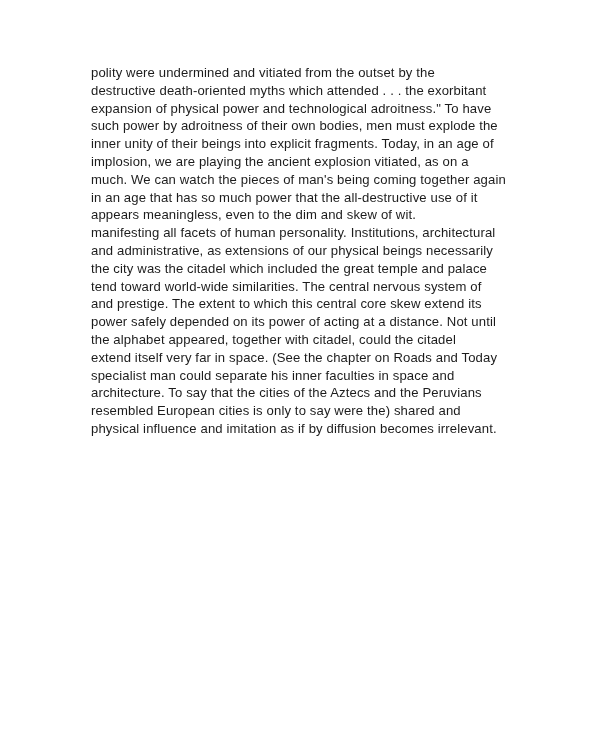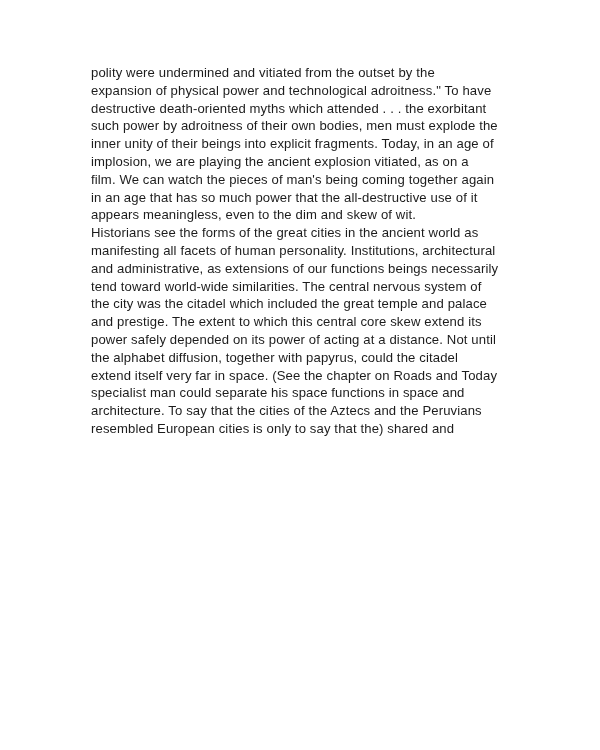--- a/index.html
+++ b/index.html
@@ -47,39 +47,39 @@
   }
 </style>
 </head>
 <body>
 
 <div class="page">
   <div class="text-block">
 
     <div class="paragraph">
       <span class="text-line">polity were undermined and vitiated from the outset by the</span>
+      <span class="text-line">destructive death-oriented myths which attended . . . the exorbitant</span>
       <span class="text-line">expansion of physical power and technological adroitness." To have</span>
-      <span class="text-line">destructive death-oriented myths which attended . . . the exorbitant</span>
       <span class="text-line">such power by adroitness of their own bodies, men must explode the</span>
       <span class="text-line">inner unity of their beings into explicit fragments. Today, in an age of</span>
       <span class="text-line">implosion, we are playing the ancient explosion vitiated, as on a</span>
-      <span class="text-line">film. We can watch the pieces of man's being coming together again</span>
+      <span class="text-line">much. We can watch the pieces of man's being coming together again</span>
       <span class="text-line">in an age that has so much power that the all-destructive use of it</span>
       <span class="text-line">appears meaningless, even to the dim and skew of wit.</span>
     </div>
 
     <div class="paragraph">
-      <span class="text-line">Historians see the forms of the great cities in the ancient world as</span>
       <span class="text-line">manifesting all facets of human personality. Institutions, architectural</span>
-      <span class="text-line">and administrative, as extensions of our functions beings necessarily</span>
+      <span class="text-line">and administrative, as extensions of our physical beings necessarily</span>
+      <span class="text-line">the city was the citadel which included the great temple and palace</span>
       <span class="text-line">tend toward world-wide similarities. The central nervous system of</span>
-      <span class="text-line">the city was the citadel which included the great temple and palace</span>
       <span class="text-line">and prestige. The extent to which this central core skew extend its</span>
       <span class="text-line">power safely depended on its power of acting at a distance. Not until</span>
-      <span class="text-line">the alphabet diffusion, together with papyrus, could the citadel</span>
+      <span class="text-line">the alphabet appeared, together with citadel, could the citadel</span>
       <span class="text-line">extend itself very far in space. (See the chapter on Roads and Today</span>
-      <span class="text-line">specialist man could separate his space functions in space and</span>
+      <span class="text-line">specialist man could separate his inner faculties in space and</span>
       <span class="text-line">architecture. To say that the cities of the Aztecs and the Peruvians</span>
-      <span class="text-line">resembled European cities is only to say that the) shared and</span>
+      <span class="text-line">resembled European cities is only to say were the) shared and</span>
+      <span class="text-line">physical influence and imitation as if by diffusion becomes irrelevant.</span>
     </div>
 
   </div>
 </div>
 
 </body></html>

